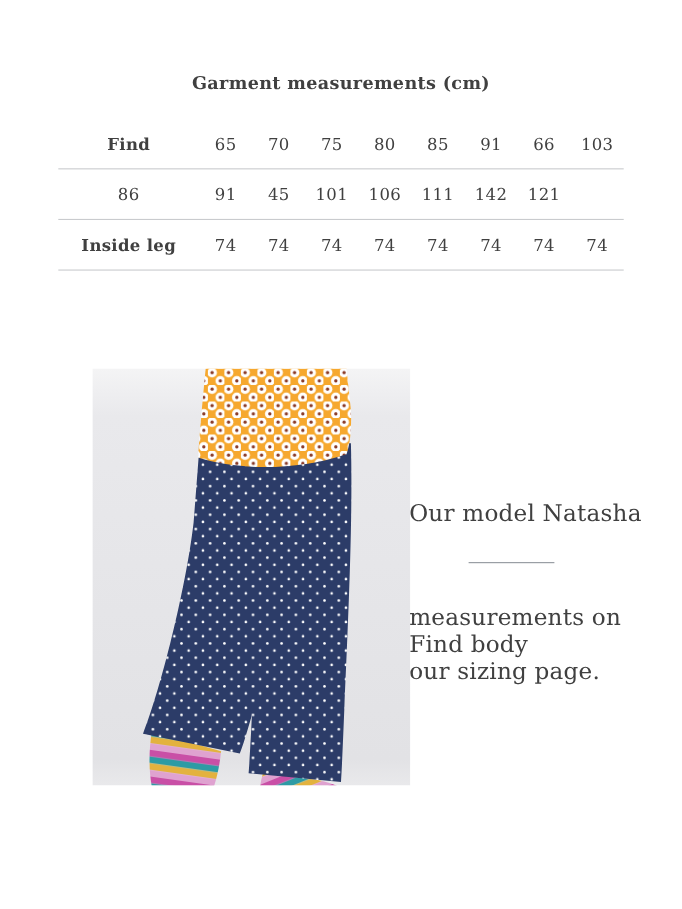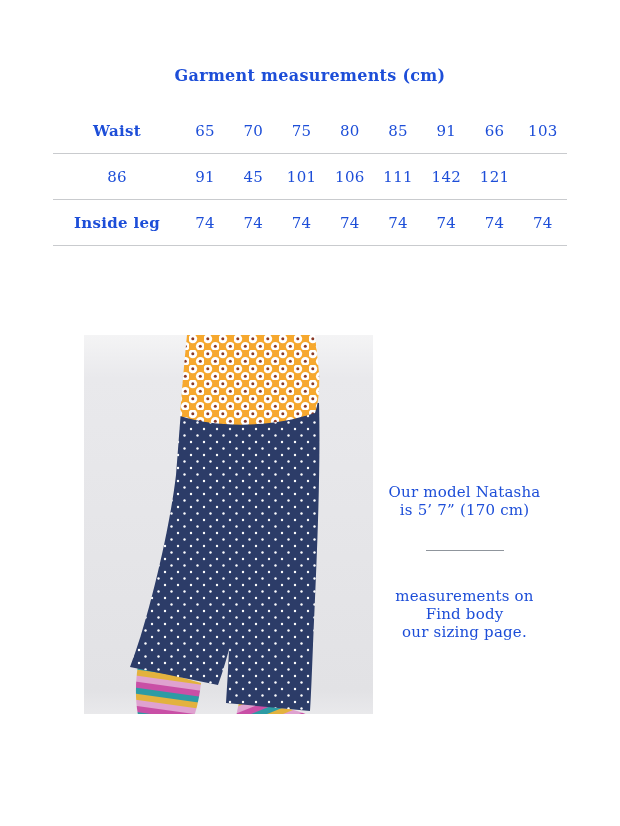--- a/index.html
+++ b/index.html
@@ -1,52 +1,52 @@
 <!DOCTYPE html>
 <html><head>
 <meta charset="utf-8">
 <style>
   html,body { margin:0; padding:0; background:#ffffff; }
   .page {
     position:relative; width:620px; height:714px; background:#ffffff;
-    font-family:"DejaVu Serif", serif; color:#1d4ed8; overflow:hidden;
+    font-family:"DejaVu Serif", serif; color:#404040; overflow:hidden;
   }
   .page-title {
     position:absolute; top:66px; left:0; width:620px;
     text-align:center; font-size:16px; font-weight:bold; letter-spacing:0.3px;
   }
   .size-table { position:absolute; left:53px; top:108px; width:514px; }
   .trow {
     display:grid; grid-template-columns:128px repeat(8, 1fr);
     align-items:center; height:45px; border-bottom:1px solid #c9cbce;
   }
   .cell { text-align:center; font-size:15px; letter-spacing:0.3px; }
   .label-cell { font-weight:bold; }
   .thead .cell { font-weight:bold; }
   .photo-wrap { position:absolute; left:84px; top:335px; width:289px; height:433px; }
   .info-block {
     position:absolute; left:372px; top:455px; width:185px;
-    text-align:center; font-size:15px; line-height:1.18; letter-spacing:0.2px;margin-top:29px;
+    text-align:left; font-size:21px; line-height:1.18; letter-spacing:0.2px;
   }
   .info-line { white-space:nowrap; }
   .divider {
     border:none; border-top:1px solid #8f959c;
     width:78px; margin:31px auto 37px auto;
   }
 </style>
 </head>
 <body>
 
 <div class="page">
 
   <div class="page-title">Garment measurements (cm)</div>
 
   <div class="size-table">
     <div class="trow">
-      <div class="cell label-cell">Waist</div>
+      <div class="cell label-cell">Find</div>
       <div class="cell">65</div>
       <div class="cell">70</div>
       <div class="cell">75</div>
       <div class="cell">80</div>
       <div class="cell">85</div>
       <div class="cell">91</div>
       <div class="cell">66</div>
       <div class="cell">103</div>
     </div>
     <div class="trow">
@@ -119,21 +119,20 @@
       <path fill="url(#navyPat)" d="M152,64 L235,68 C237,140 232,240 229,310 C228,335 227,360 226,376 L142,368 C145,330 148,250 150,170 Z"></path>
       <path fill="url(#navyPat)" d="M98,62 L210,60 L204,112 C196,172 175,232 156,280 C149,298 141,332 134,350 L46,332 C62,292 85,200 92,140 Z"></path>
 
       <path fill="url(#topPat)" d="M103,0 L231,0 L235,38 C236,60 233,72 231,78 C186,93 134,93 96,81 C98,52 101,20 103,0 Z"></path>
     </svg>
   </div>
 
   <div class="info-block">
     <div>
       <div class="info-line">Our model Natasha</div>
-      <div class="info-line">is 5’ 7” (170 cm)</div>
     </div>
     <hr class="divider">
     <div>
       <div class="info-line">measurements on</div>
       <div class="info-line">Find body</div>
       <div class="info-line">our sizing page.</div>
     </div>
   </div>
 
 </div>

